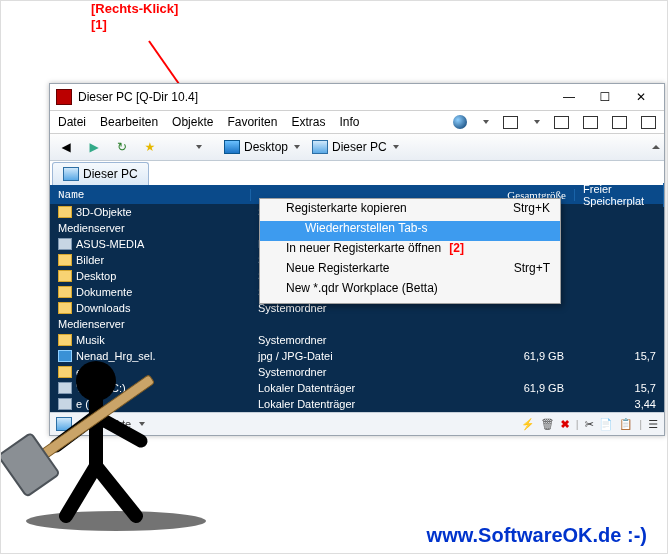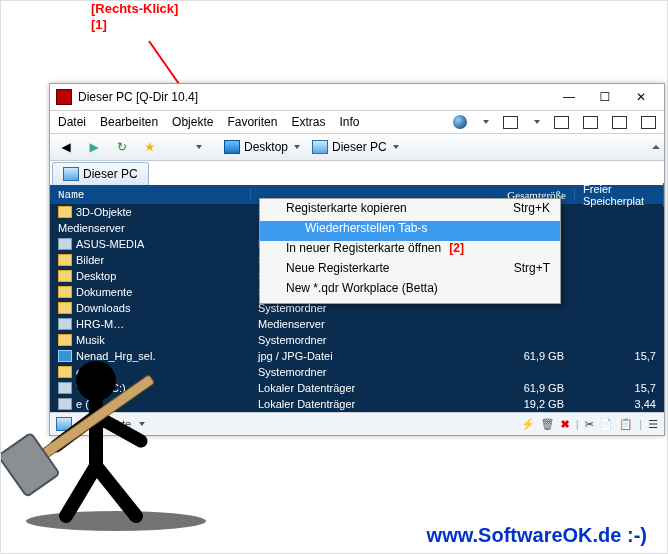--- a/index.html
+++ b/index.html
@@ -190,24 +190,20 @@
         <div class="row">
           <div class="cell name">
             <span class="fico folder"></span>
             <span>Downloads</span>
           </div>
           <div class="cell typ">Systemordner</div>
           <div class="cell size"></div>
           <div class="cell" style="flex: 1 1 0%; text-align: right;"></div>
         </div>
         <div class="row">
-          <div class="cell name">
-            <span class="fico disk"></span>
-            <span>HRG-M…</span>
-          </div>
           <div class="cell typ">Medienserver</div>
           <div class="cell size"></div>
           <div class="cell" style="flex: 1 1 0%; text-align: right;"></div>
         </div>
         <div class="row">
           <div class="cell name">
             <span class="fico folder"></span>
             <span>Musik</span>
           </div>
           <div class="cell typ">Systemordner</div>
@@ -240,21 +236,20 @@
           <div class="cell typ">Lokaler Datenträger</div>
           <div class="cell size">61,9 GB</div>
           <div class="cell" style="flex: 1 1 0%; text-align: right;">15,7</div>
         </div>
         <div class="row">
           <div class="cell name">
             <span class="fico disk"></span>
             <span>e (D:)</span>
           </div>
           <div class="cell typ">Lokaler Datenträger</div>
-          <div class="cell size">19,2 GB</div>
           <div class="cell" style="flex: 1 1 0%; text-align: right;">3,44</div>
         </div>
       </div>
 
     <div class="statusbar">
       <span class="pc-ico"></span>
       <span>21 Objekte</span>
       <span class="caret"></span>
       <span class="spacer"></span>
       <span>⚡</span>

